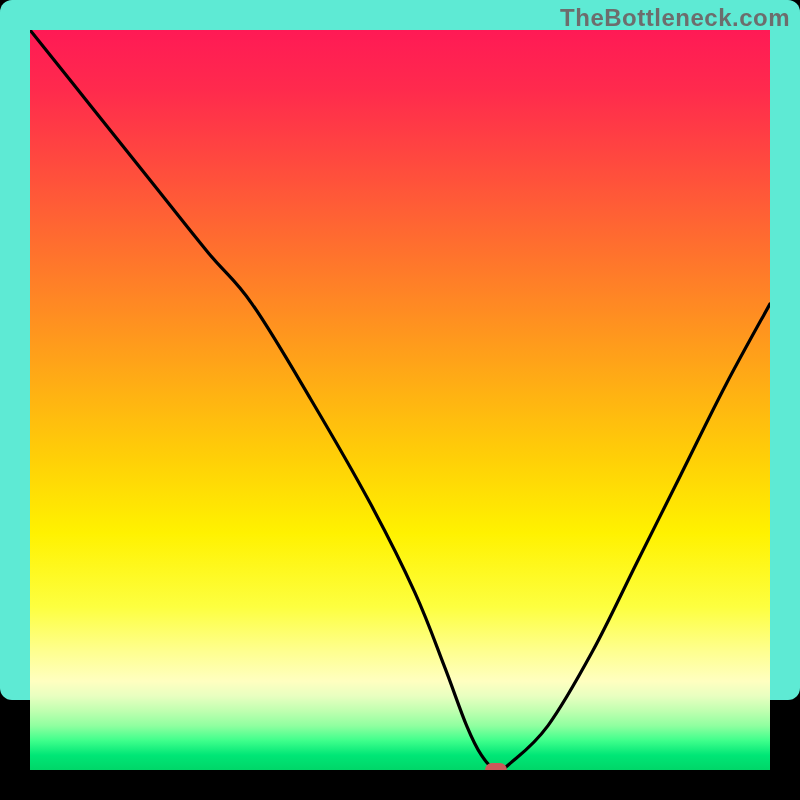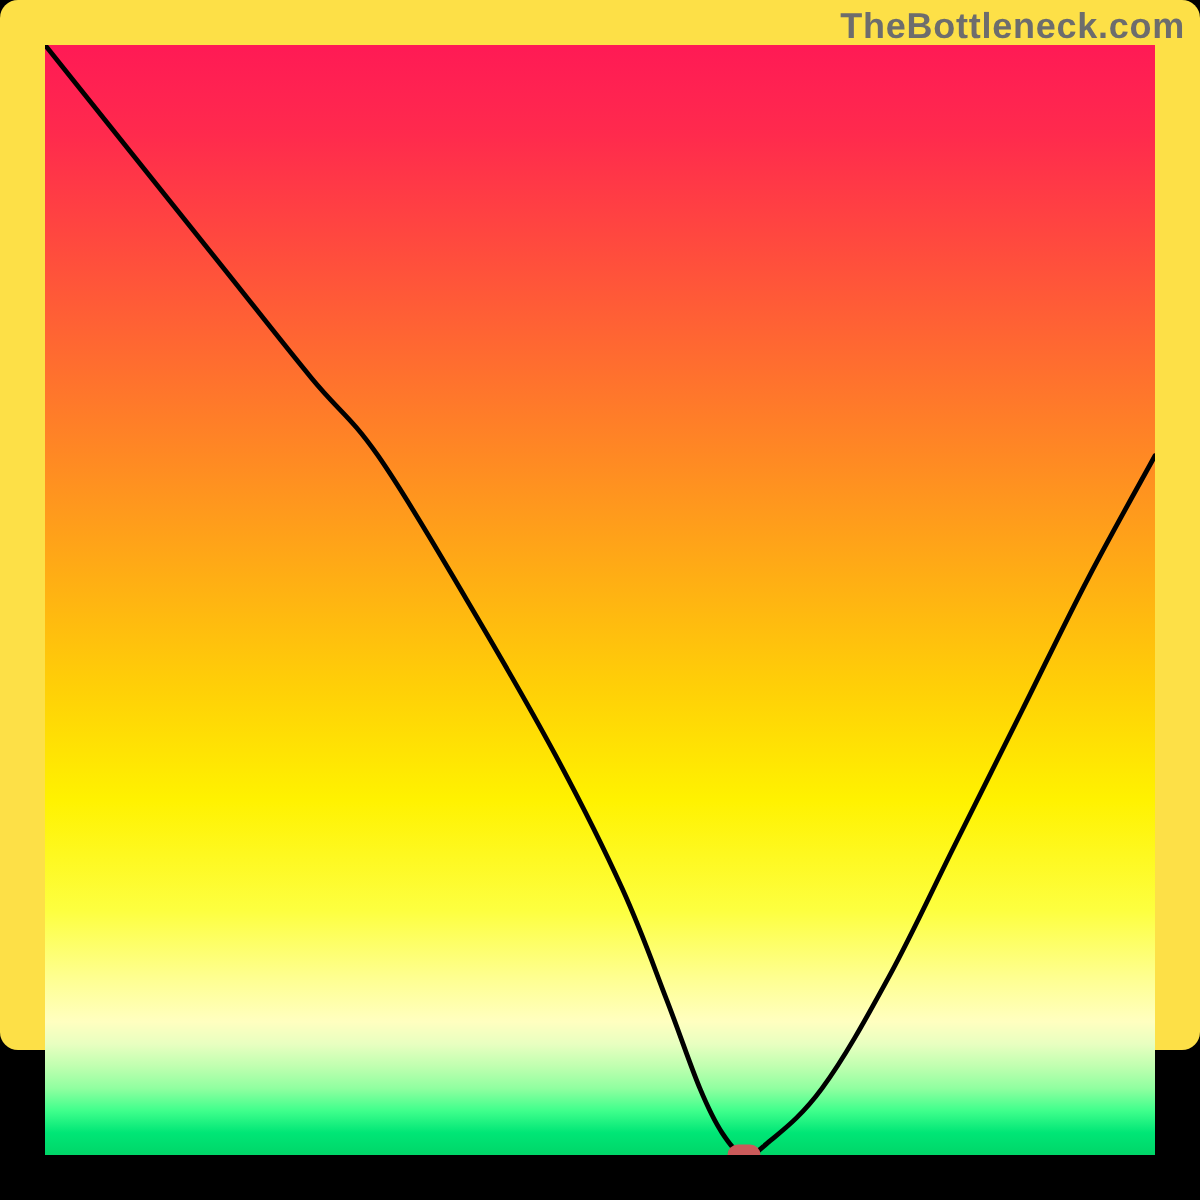--- a/index.html
+++ b/index.html
@@ -8,21 +8,21 @@
     width: 800px;
     height: 800px;
     background: #000;
     overflow: hidden;
     font-family: Arial, Helvetica, sans-serif;
   }
   .frame {
     position: relative;
     width: 800px;
     height: 700px;
-    background: #fde047;
+    background: #5eead4;
     border-radius: 12px;
   }
   .watermark {
     position: absolute;
     top: 4px;
     right: 10px;
     color: #6d6d6d;
     font-size: 24px;
     font-weight: 600;
     letter-spacing: 0.5px;

